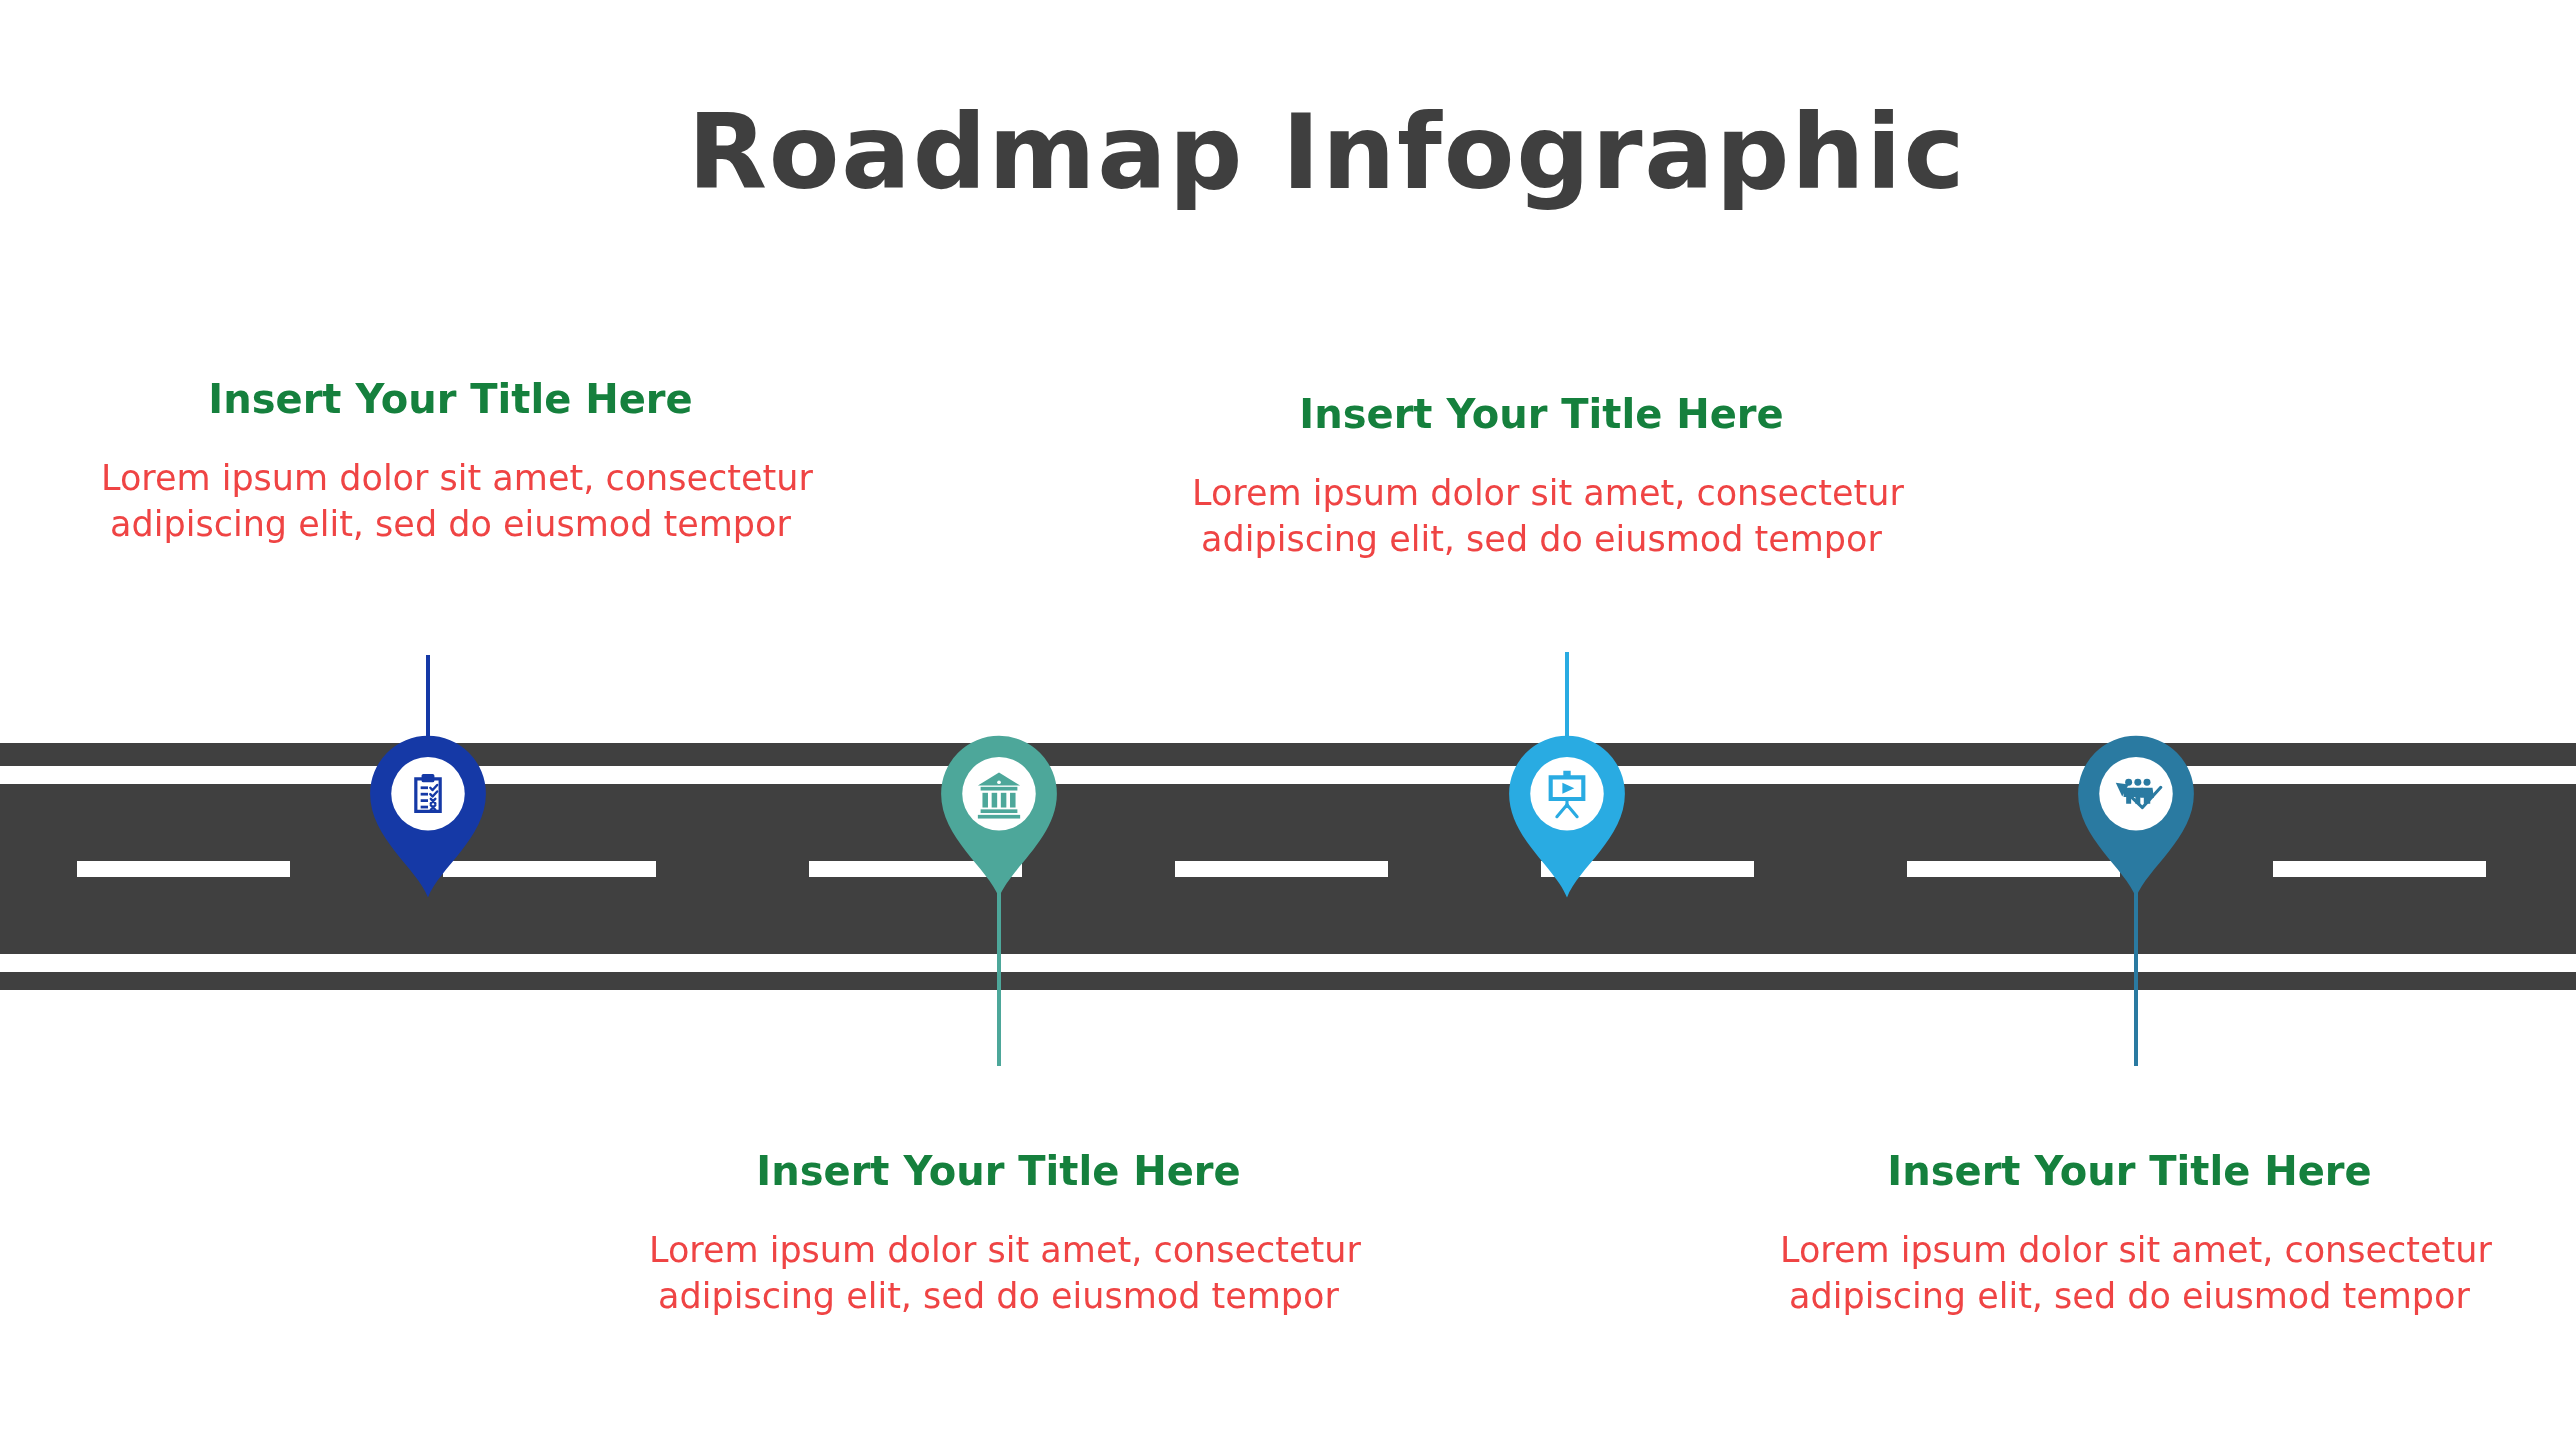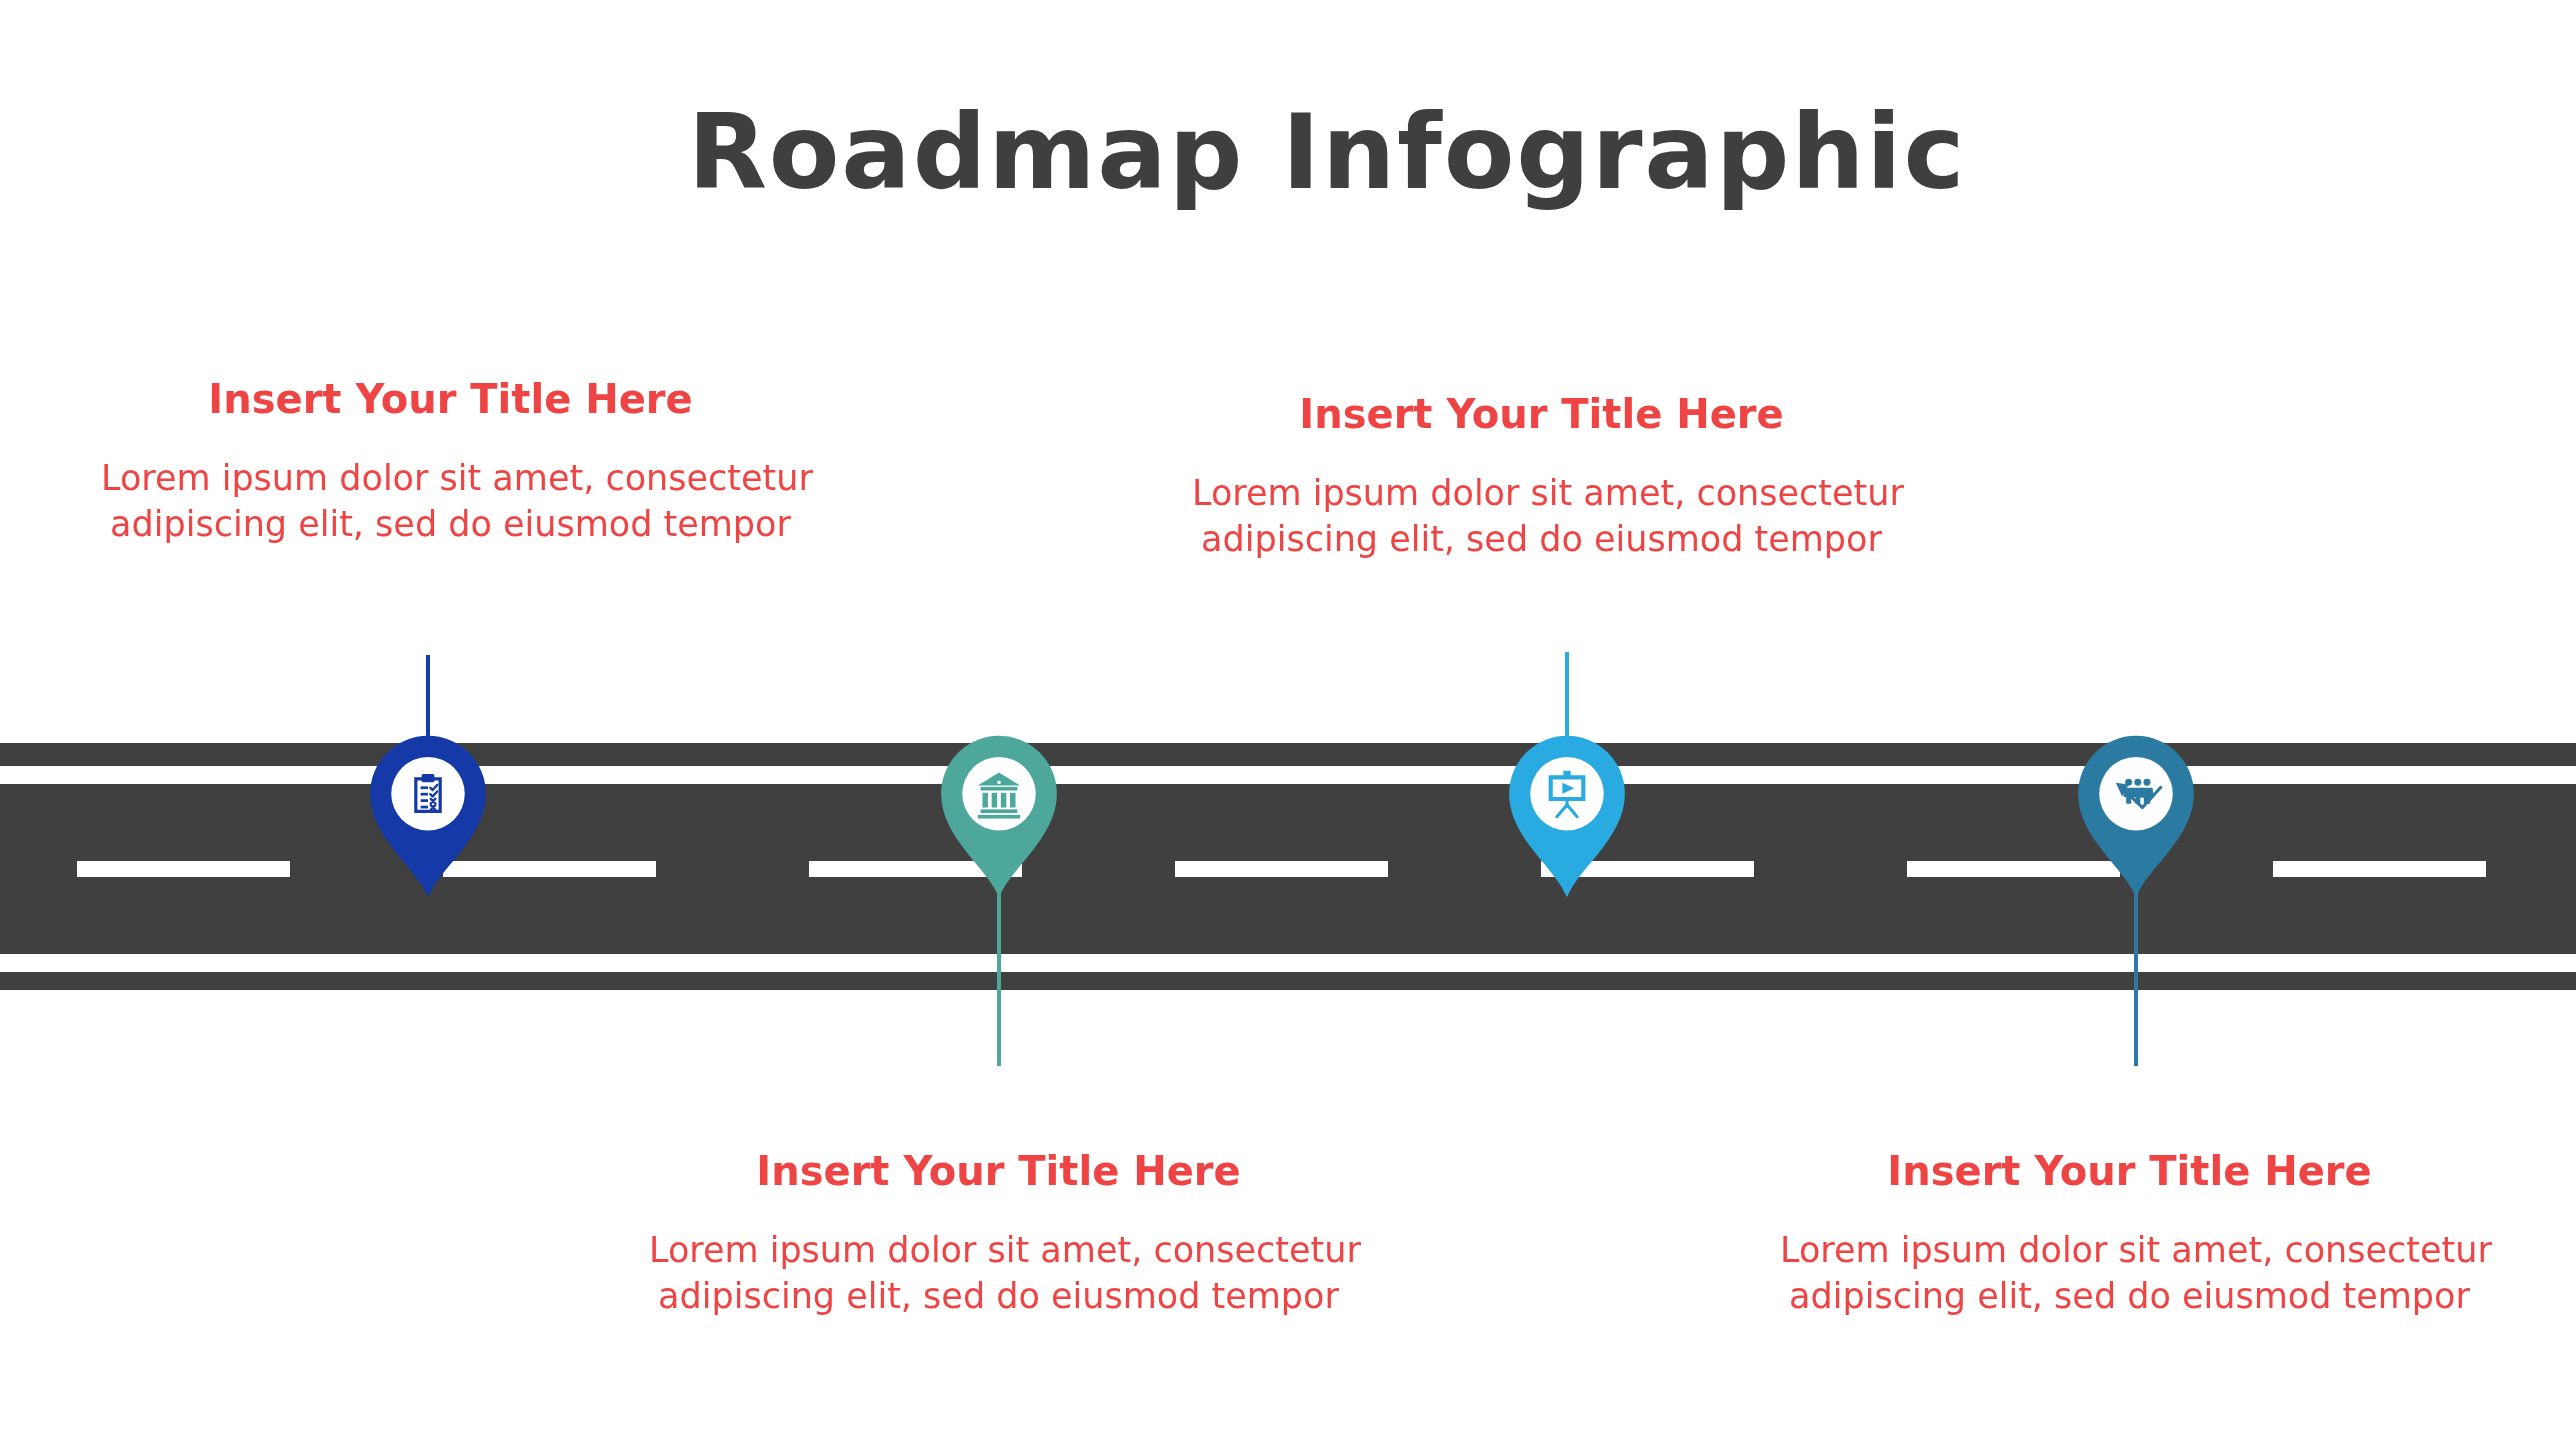--- a/index.html
+++ b/index.html
@@ -79,21 +79,21 @@
     position: absolute;
     width: 699px;
     text-align: center;
     z-index: 2;
   }
   .text-block h3 {
     margin: 0;
     font-size: 40px;
     font-weight: bold;
     line-height: 51px;
-    color: #ef4444;
+    color: #15803d;
     white-space: nowrap;
   }
   .text-block p {
     margin: 30px 0 0 0;
     font-size: 35px;
     line-height: 46px;
     font-weight: normal;
     color: #ef4444;
   }
   .text-block .desc-line {

